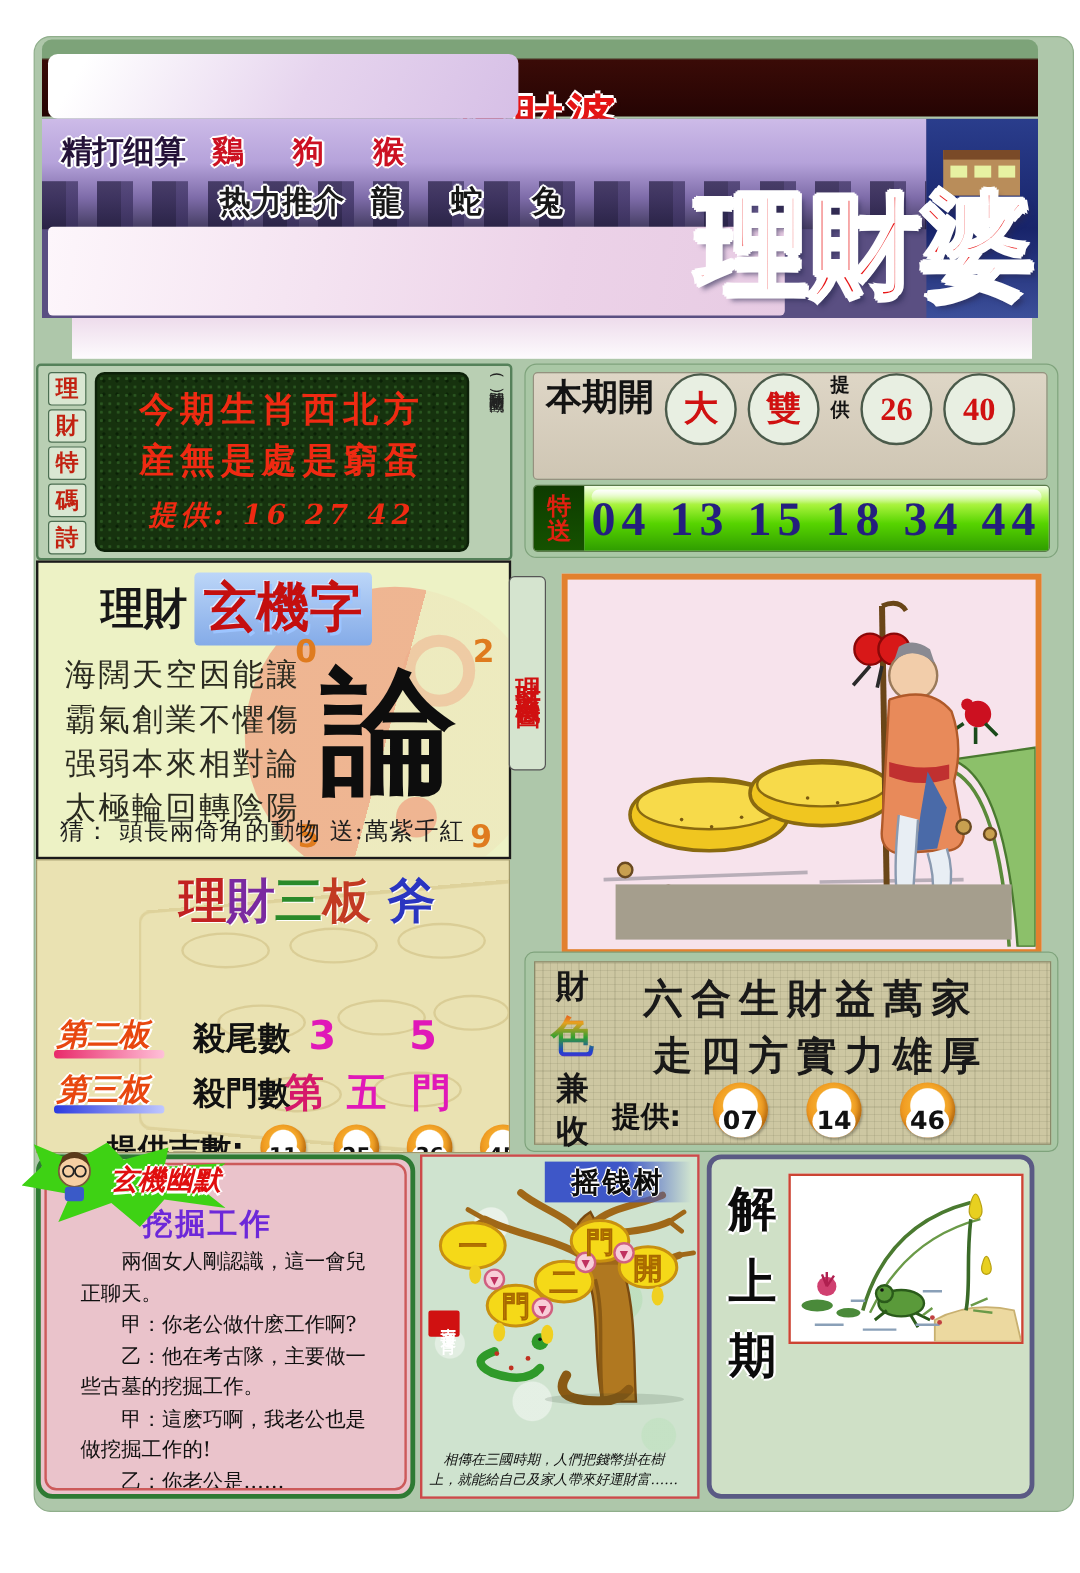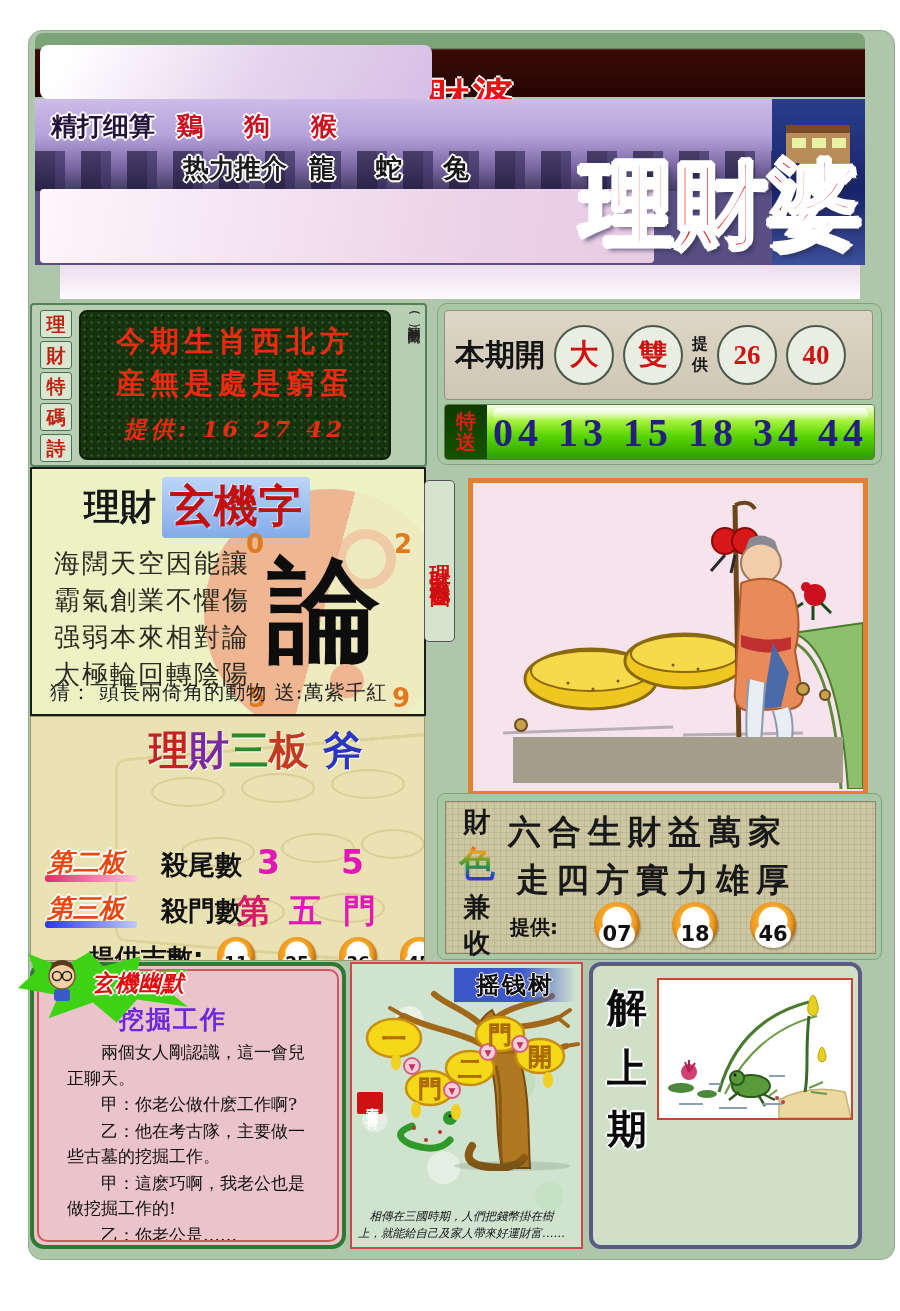--- a/index.html
+++ b/index.html
@@ -52,21 +52,21 @@
              background-image:radial-gradient(#2a5520 1px,transparent 1.6px),radial-gradient(#0a2006 1px,transparent 1.6px);
              background-size:7px 7px,11px 11px;overflow:hidden;}
   .gp-line{width:100%;text-align:center;font-family:"DejaVu Serif",serif;font-weight:bold;color:#ef2a12;
            font-size:29px;letter-spacing:5px;}
   .gp1{position:absolute;top:10px;} .gp2{position:absolute;top:52px;}
   .gp3{position:absolute;top:102px;width:100%;text-align:center;font:italic bold 23px "DejaVu Serif",serif;color:#ef2a12;letter-spacing:4px;}
   .scratch-note{right:3px;top:5px;height:148px;writing-mode:vertical-rl;font-size:12.5px;color:#222;letter-spacing:1px;}
 
   .open-panel{left:437px;top:303px;width:443px;height:160px;background:#a9c7a5;border:1px solid #7fa37c;border-radius:10px;padding:0;}
   .open-top{left:6px;top:6px;width:429px;height:90px;border:1px solid #95917f;border-radius:4px;
-            background:linear-gradient(180deg,#ded6c6,#cfc6b4);display:flex;align-items:center;gap:9px;padding:0 10px;box-sizing:border-box;}
+            background:linear-gradient(180deg,#ded6c6,#cfc6b4);display:flex;gap:9px;padding:0 10px;box-sizing:border-box;}
   .open-label{font:bold 30px "DejaVu Serif",serif;color:#131313;}
   .circ{width:56px;height:56px;border:2.5px solid #4a5a4a;border-radius:50%;background:#e8efe2;
         display:flex;align-items:center;justify-content:center;flex:none;}
   .circ span{color:#d01111;font-weight:900;font-size:29px;}
   .circ .num{font-size:27px;font-family:"Liberation Serif",serif;}
   .prov-stack{display:flex;flex-direction:column;line-height:1.15;font:bold 16px "DejaVu Serif",serif;color:#131313;}
   .open-bottom{left:6px;top:100px;width:429px;height:54px;border-radius:4px;overflow:hidden;display:flex;border:1px solid #5a7a4a;}
   .ts-tab{width:42px;background:linear-gradient(#0e3b00,#155200);display:flex;flex-direction:column;align-items:center;justify-content:center;line-height:1.05;}
   .ts-tab span{color:#e02010;font-weight:900;font-size:20px;}
   .green-bar{flex:1;position:relative;background:linear-gradient(180deg,#f4ffe8 0,#a6f23a 30%,#57d400 58%,#2f9d00 100%);
@@ -125,23 +125,23 @@
         display:flex;align-items:flex-end;justify-content:center;}
   .ball span{font-weight:900;font-size:17px;color:#111;background:#fff;border-radius:50%;padding:2px 3px;line-height:1.1;}
   .wealth-panel{left:437px;top:793px;width:443px;height:165px;background:#a9c7a5;border-radius:8px;border:1px solid #7fa37c;}
   .wealth-inner{left:7px;top:7px;width:429px;height:151px;background:#cdc7a2;border:1px solid #8a8a6a;
         background-image:repeating-linear-gradient(0deg,rgba(90,90,60,.12) 0 1px,transparent 1px 6px),
                          repeating-linear-gradient(90deg,rgba(90,90,60,.12) 0 1px,transparent 1px 6px);}
   .w-side{left:10px;top:2px;width:42px;text-align:center;line-height:1.05;}
   .w-side .wc{font:900 27px "DejaVu Serif",serif;color:#161616;}
   .w-rainbow{font:900 36px "DejaVu Serif",serif;background:linear-gradient(180deg,#e02020,#e8a020,#30a030,#2040d0,#a020c0);
              -webkit-background-clip:text;background-clip:text;color:transparent;}
-  .w-line{position:absolute;left:62px;font-family:"DejaVu Serif",serif;font-weight:700;font-size:33px;color:#191919;letter-spacing:7px;}
+  .w-line{position:absolute;left:62px;font-family:"DejaVu Serif",serif;font-weight:700;font-size:33px;color:#191919;letter-spacing:7px;padding-left:28px;}
   .wl1{top:8px;} .wl2{top:56px;left:70px;}
-  .w-prov{position:absolute;left:64px;top:112px;font-weight:900;font-size:20px;color:#111;}
+  .w-prov{position:absolute;left:64px;top:112px;font-weight:900;font-size:24px;color:#111;}
   .ball.big{width:46px;height:46px;background:radial-gradient(circle at 50% 42%,#fff 0 14px,#f4a82a 15px,#e87f10 100%);}
   .ball.big span{font-size:21px;}
 
   
   .humor-panel{left:30px;top:962px;width:316px;height:287px;border:4px solid #2e7a33;border-radius:14px;
                background:#eac3cb;box-sizing:border-box;}
   .humor-inner{position:absolute;left:3px;top:3px;right:3px;bottom:3px;border:2px solid #cc5a5a;border-radius:10px;
                padding:6px 10px 4px 10px;overflow:hidden;}
   .burst{left:-16px;top:-14px;width:170px;height:72px;background:#3ed214;
          clip-path:polygon(0% 50%,10% 28%,6% 2%,26% 22%,42% 0%,50% 20%,72% 6%,70% 28%,100% 24%,86% 50%,100% 76%,70% 66%,58% 98%,44% 70%,18% 92%,24% 60%);}
@@ -383,21 +383,21 @@
       <div class="wc">兼</div>
       <div class="wc">收</div>
     </div>
     <div class="w-line wl1">六合生財益萬家</div>
     <div class="w-line wl2">走四方實力雄厚</div>
     <div class="w-prov">提供:</div>
     <span class="ball big abs" style="left:148px;top:100px;">
         <span>07</span>
       </span>
     <span class="ball big abs" style="left:226px;top:100px;">
-        <span>18</span>
+        <span>14</span>
       </span>
     <span class="ball big abs" style="left:304px;top:100px;">
         <span>46</span>
       </span>
   </div>
 </div>
 
 <div class="abs humor-panel">
   <div class="humor-inner">
     <div class="humor-title">挖掘工作</div>

